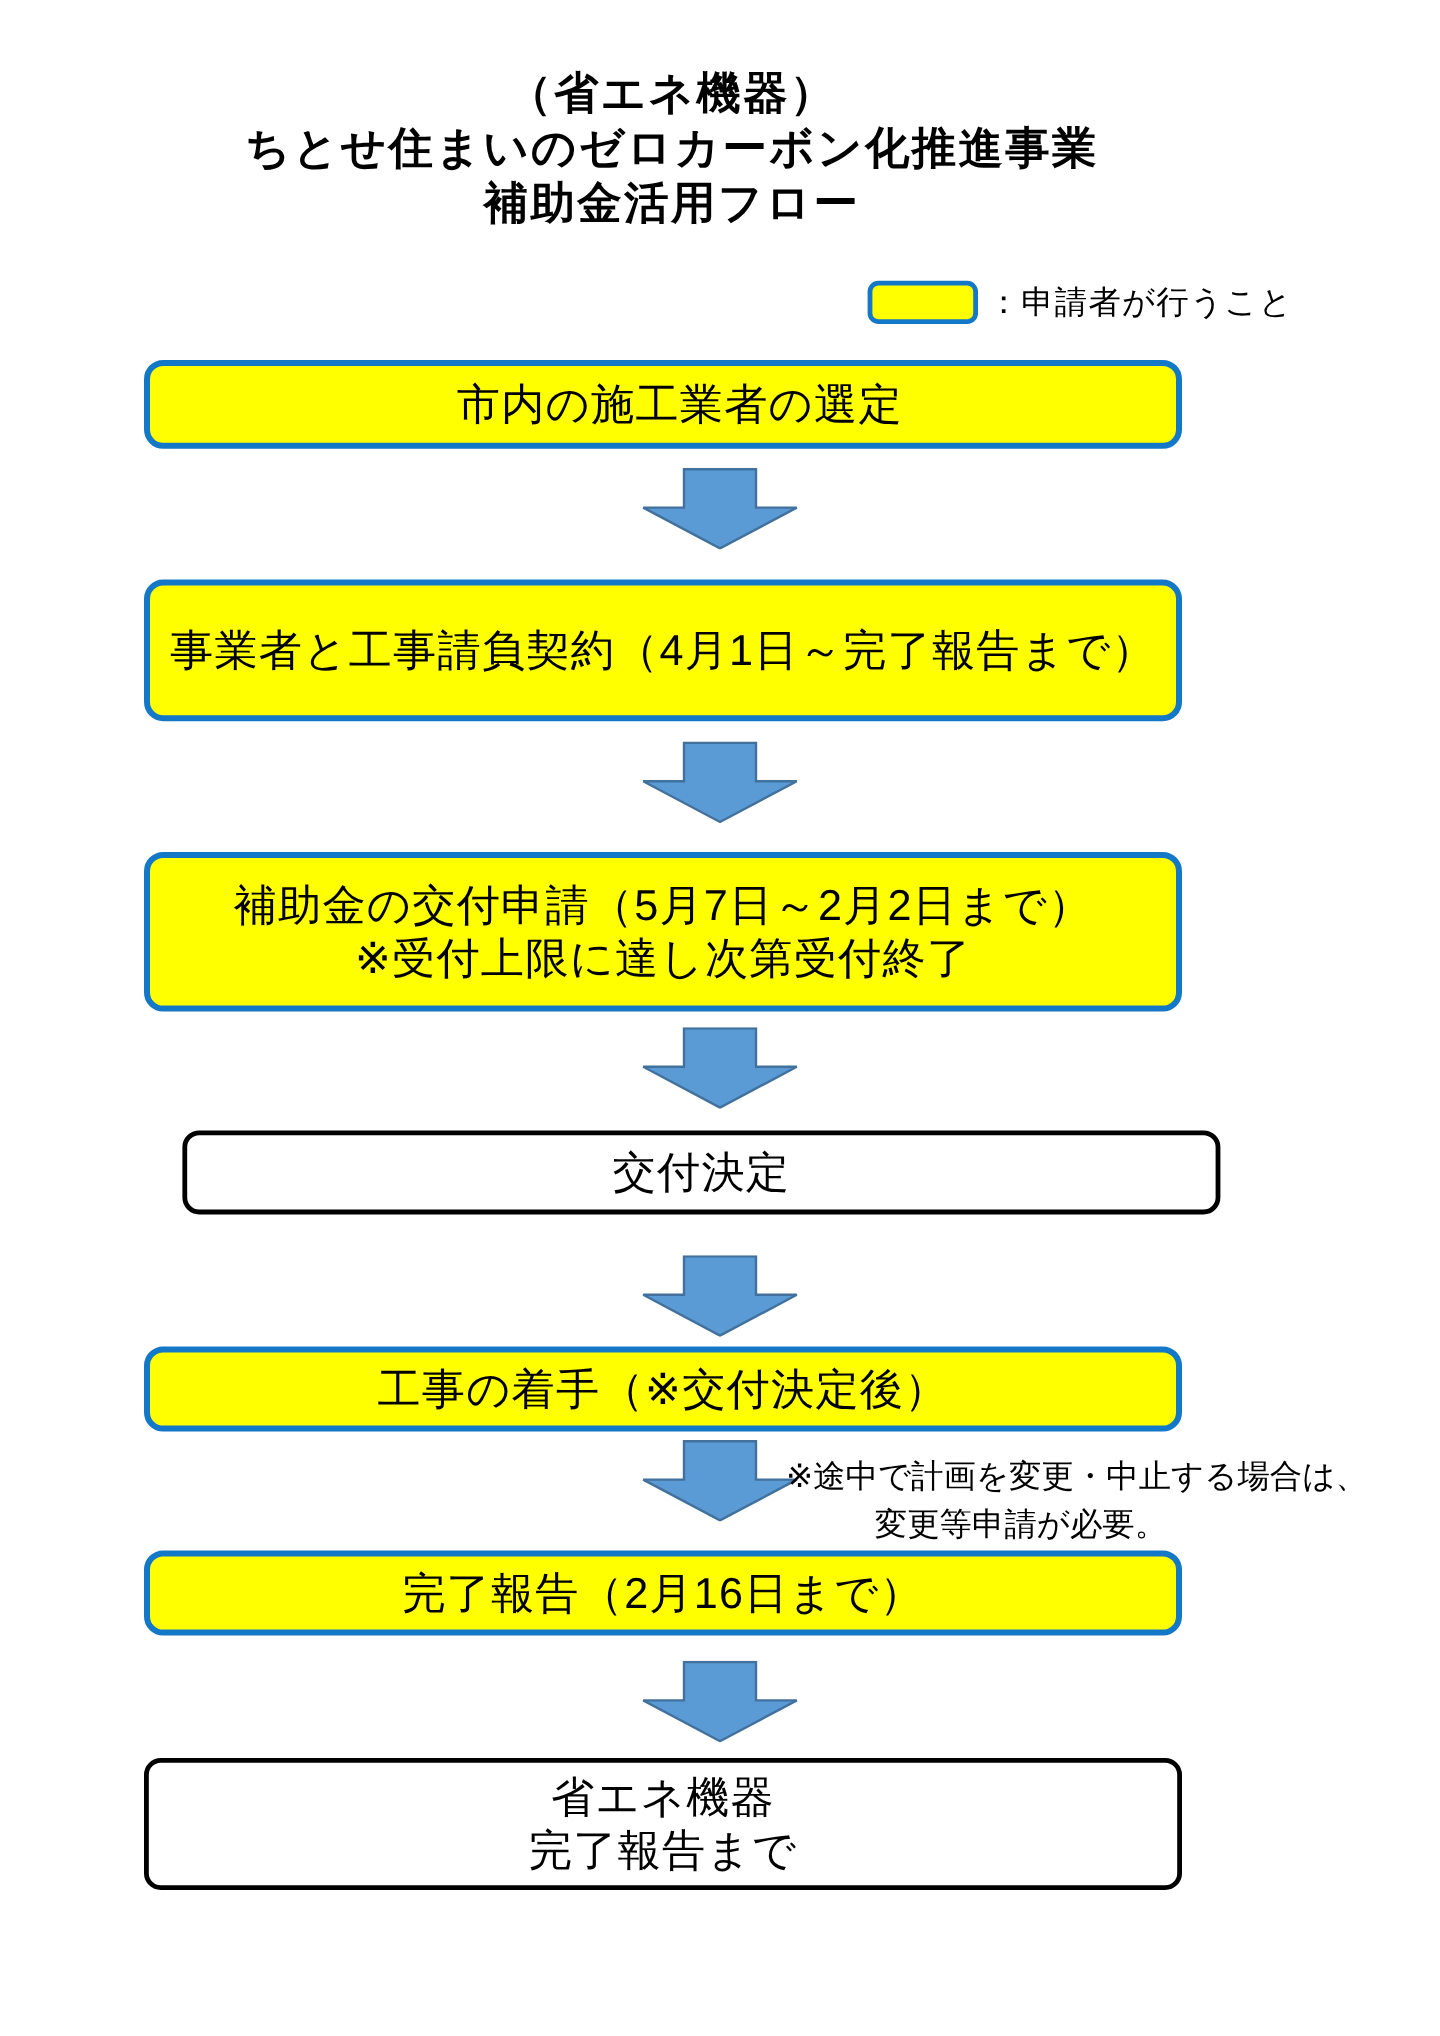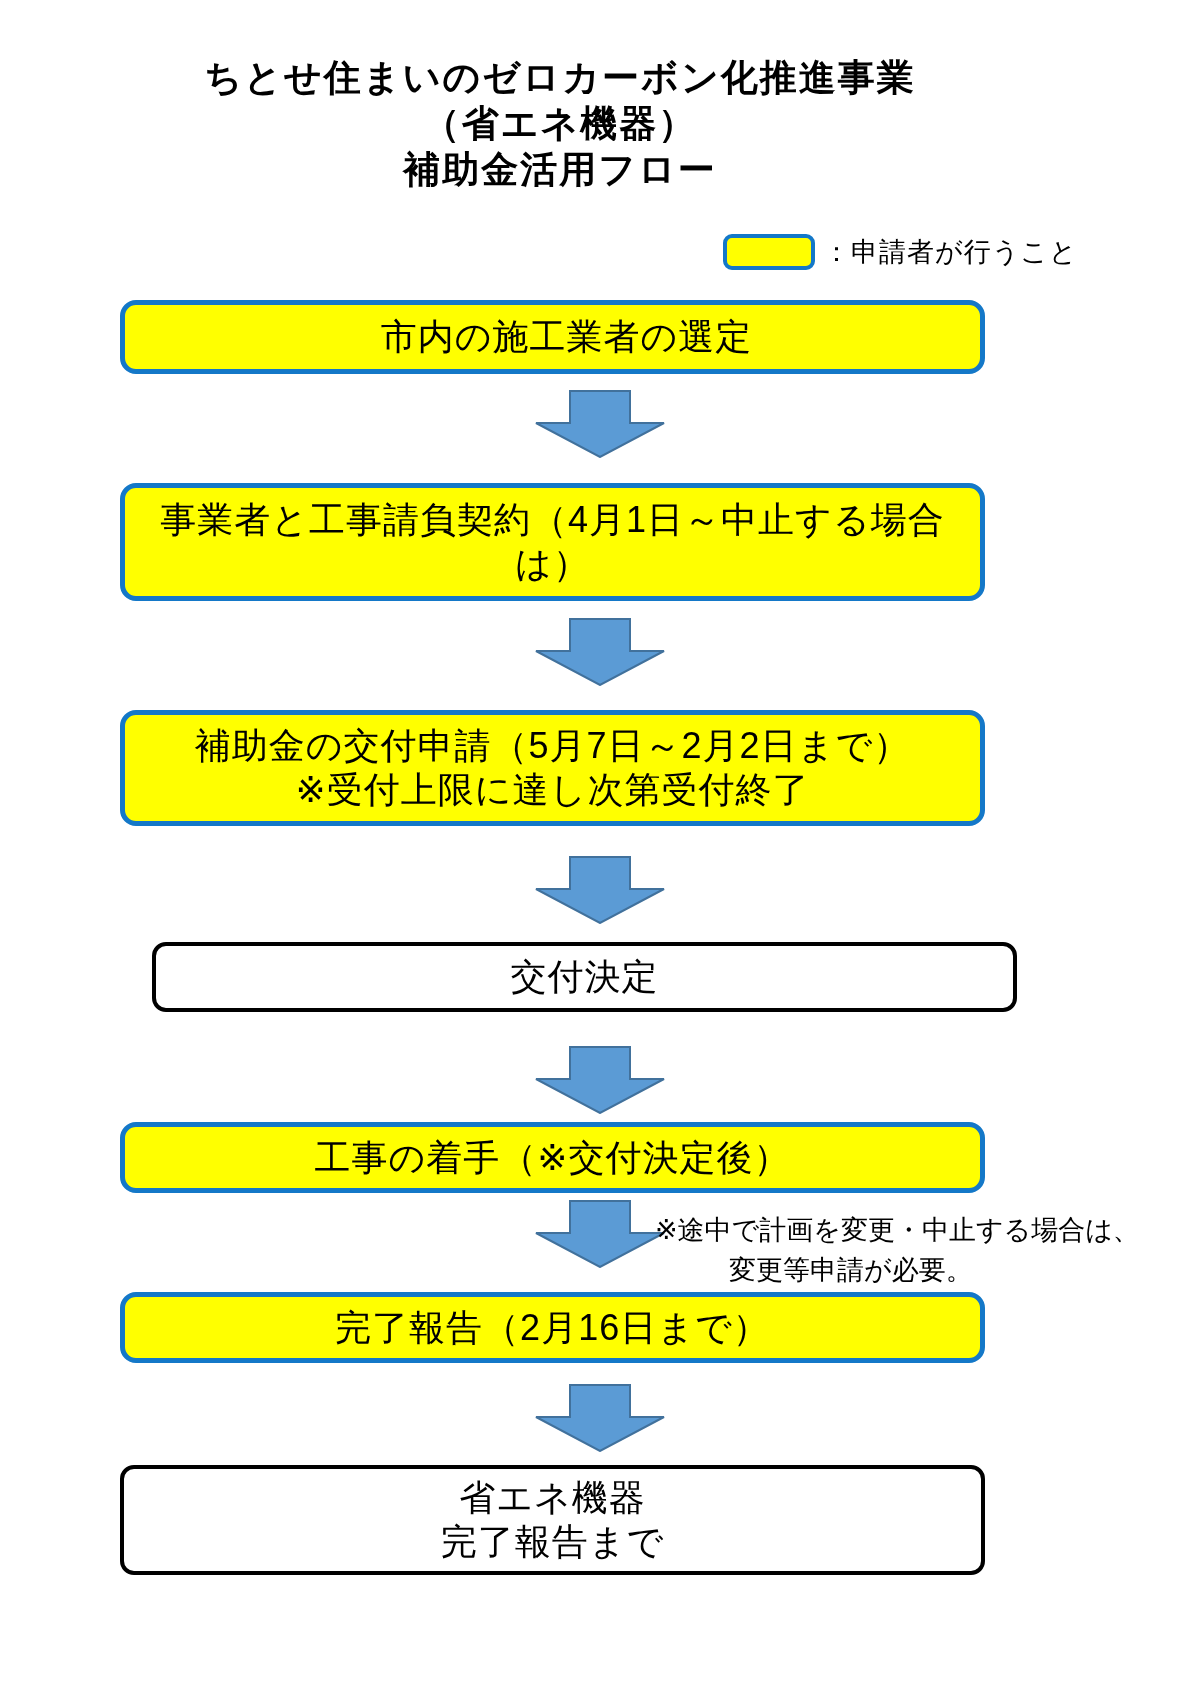--- a/index.html
+++ b/index.html
@@ -61,21 +61,21 @@
     border:5px solid var(--box-border-applicant,#1478C8);
     border-radius:16px;
   }
   .city{
     background:var(--box-fill-city,#FFFFFF);
     border:4px solid var(--box-border-city,#000000);
     border-radius:14px;
   }
   .b1{top:300px;height:74px;padding-left:28px;}
   .b2{top:483px;height:118px;}
-  .b3{top:710px;height:116px;}
+  .b3{top:710px;height:133px;}
   .b4{top:942px;height:70px;margin-left:32px;}
   .b5{top:1122px;height:71px;}
   .b6{top:1292px;height:71px;}
   .b7{top:1465px;height:110px;}
   .arrow{
     position:absolute;
     left:535px;
     width:130px;
     height:68px;
   }
@@ -99,40 +99,40 @@
     white-space:nowrap;
   }
   .note-l2{padding-left:74px;}
 </style>
 </head>
 <body>
 
 <div class="page">
 
   <div class="title">
+    <div>（省エネ機器）</div>
     <div>ちとせ住まいのゼロカーボン化推進事業</div>
-    <div>（省エネ機器）</div>
     <div>補助金活用フロー</div>
   </div>
 
   <div class="legend">
     <div class="legend-swatch"></div>
     <div class="legend-label">：申請者が行うこと</div>
   </div>
 
   <div class="box applicant b1">
     <div>市内の施工業者の選定</div>
   </div>
 
   <svg class="arrow a1" viewBox="0 0 130 68">
     <polygon points="35,1 95,1 95,33 129,33 65,67 1,33 35,33"></polygon>
   </svg>
 
   <div class="box applicant b2">
-    <div>事業者と工事請負契約（4月1日～中止する場合は）</div>
+    <div>事業者と工事請負契約（4月1日～完了報告まで）</div>
   </div>
 
   <svg class="arrow a2" viewBox="0 0 130 68">
     <polygon points="35,1 95,1 95,33 129,33 65,67 1,33 35,33"></polygon>
   </svg>
 
   <div class="box applicant b3">
     <div>補助金の交付申請（5月7日～2月2日まで）</div>
     <div>※受付上限に達し次第受付終了</div>
   </div>

